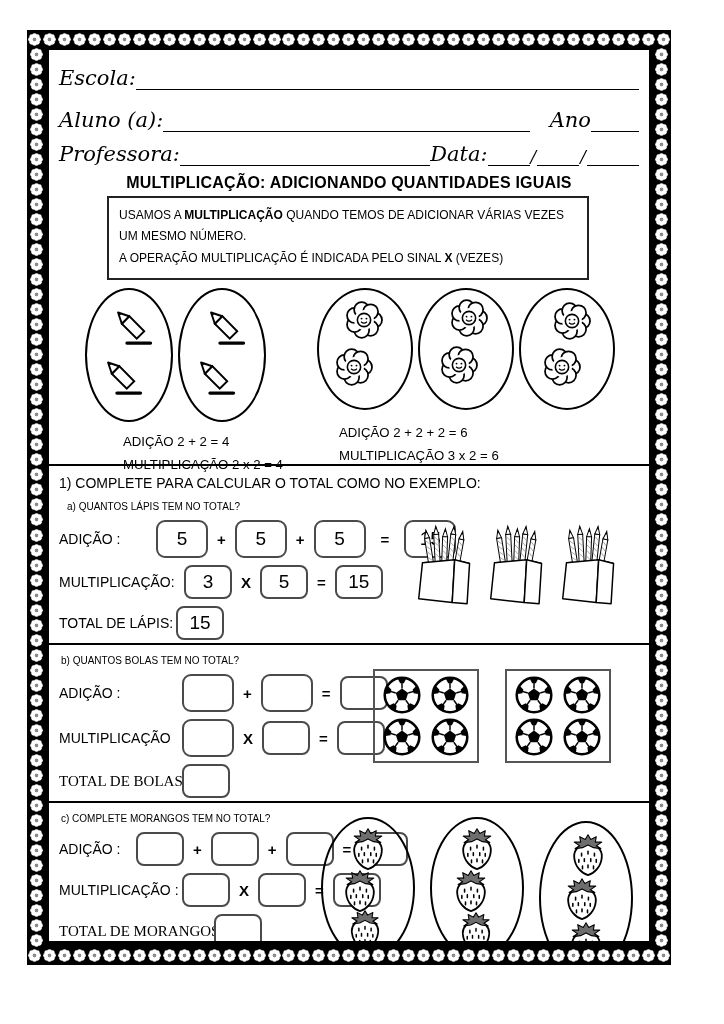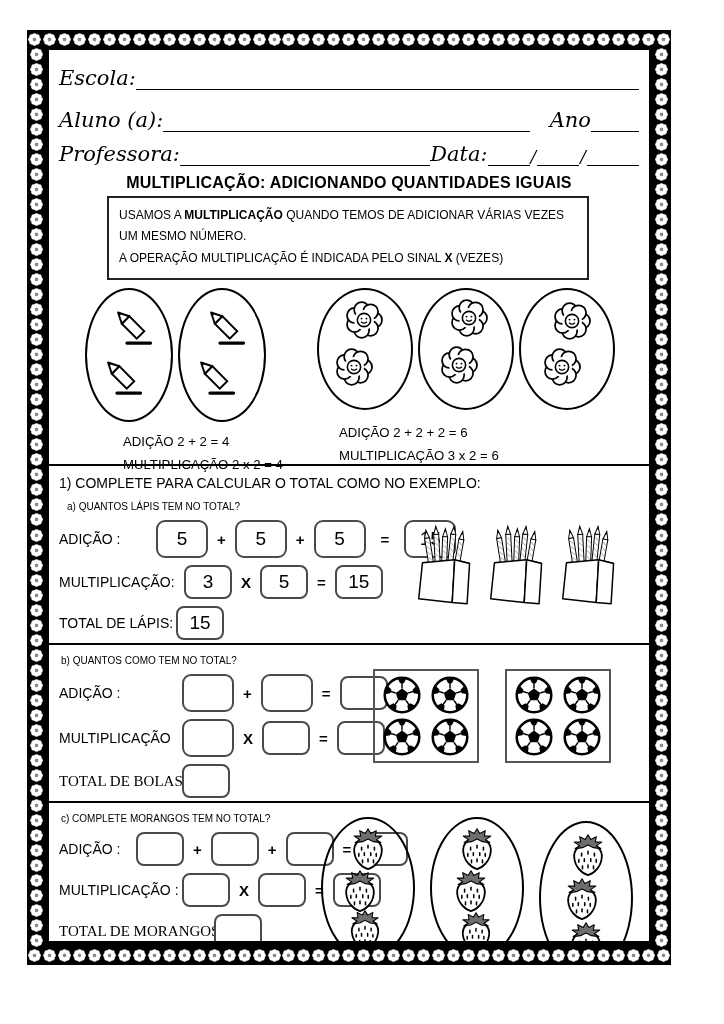--- a/index.html
+++ b/index.html
@@ -958,21 +958,21 @@
           </svg>
         <svg width="62" height="124" style="margin-top:8px">
             <use href="#sym-cup"></use>
           </svg>
       </div>
     </div>
 
     <div class="divider"></div>
 
     <div class="section sec-b">
-      <div class="question" style="margin-left:2px">b) QUANTOS COMO TEM NO TOTAL?</div>
+      <div class="question" style="margin-left:2px">b) QUANTOS BOLAS TEM NO TOTAL?</div>
 
       <div class="frow">
         <span class="lbl lblw-b">ADIÇÃO :</span>
         <span class="box"></span>
         <span class="op">+</span>
         <span class="box"></span>
         <span class="op">=</span>
         <span class="box box-sm"></span>
       </div>
       <div class="frow">

